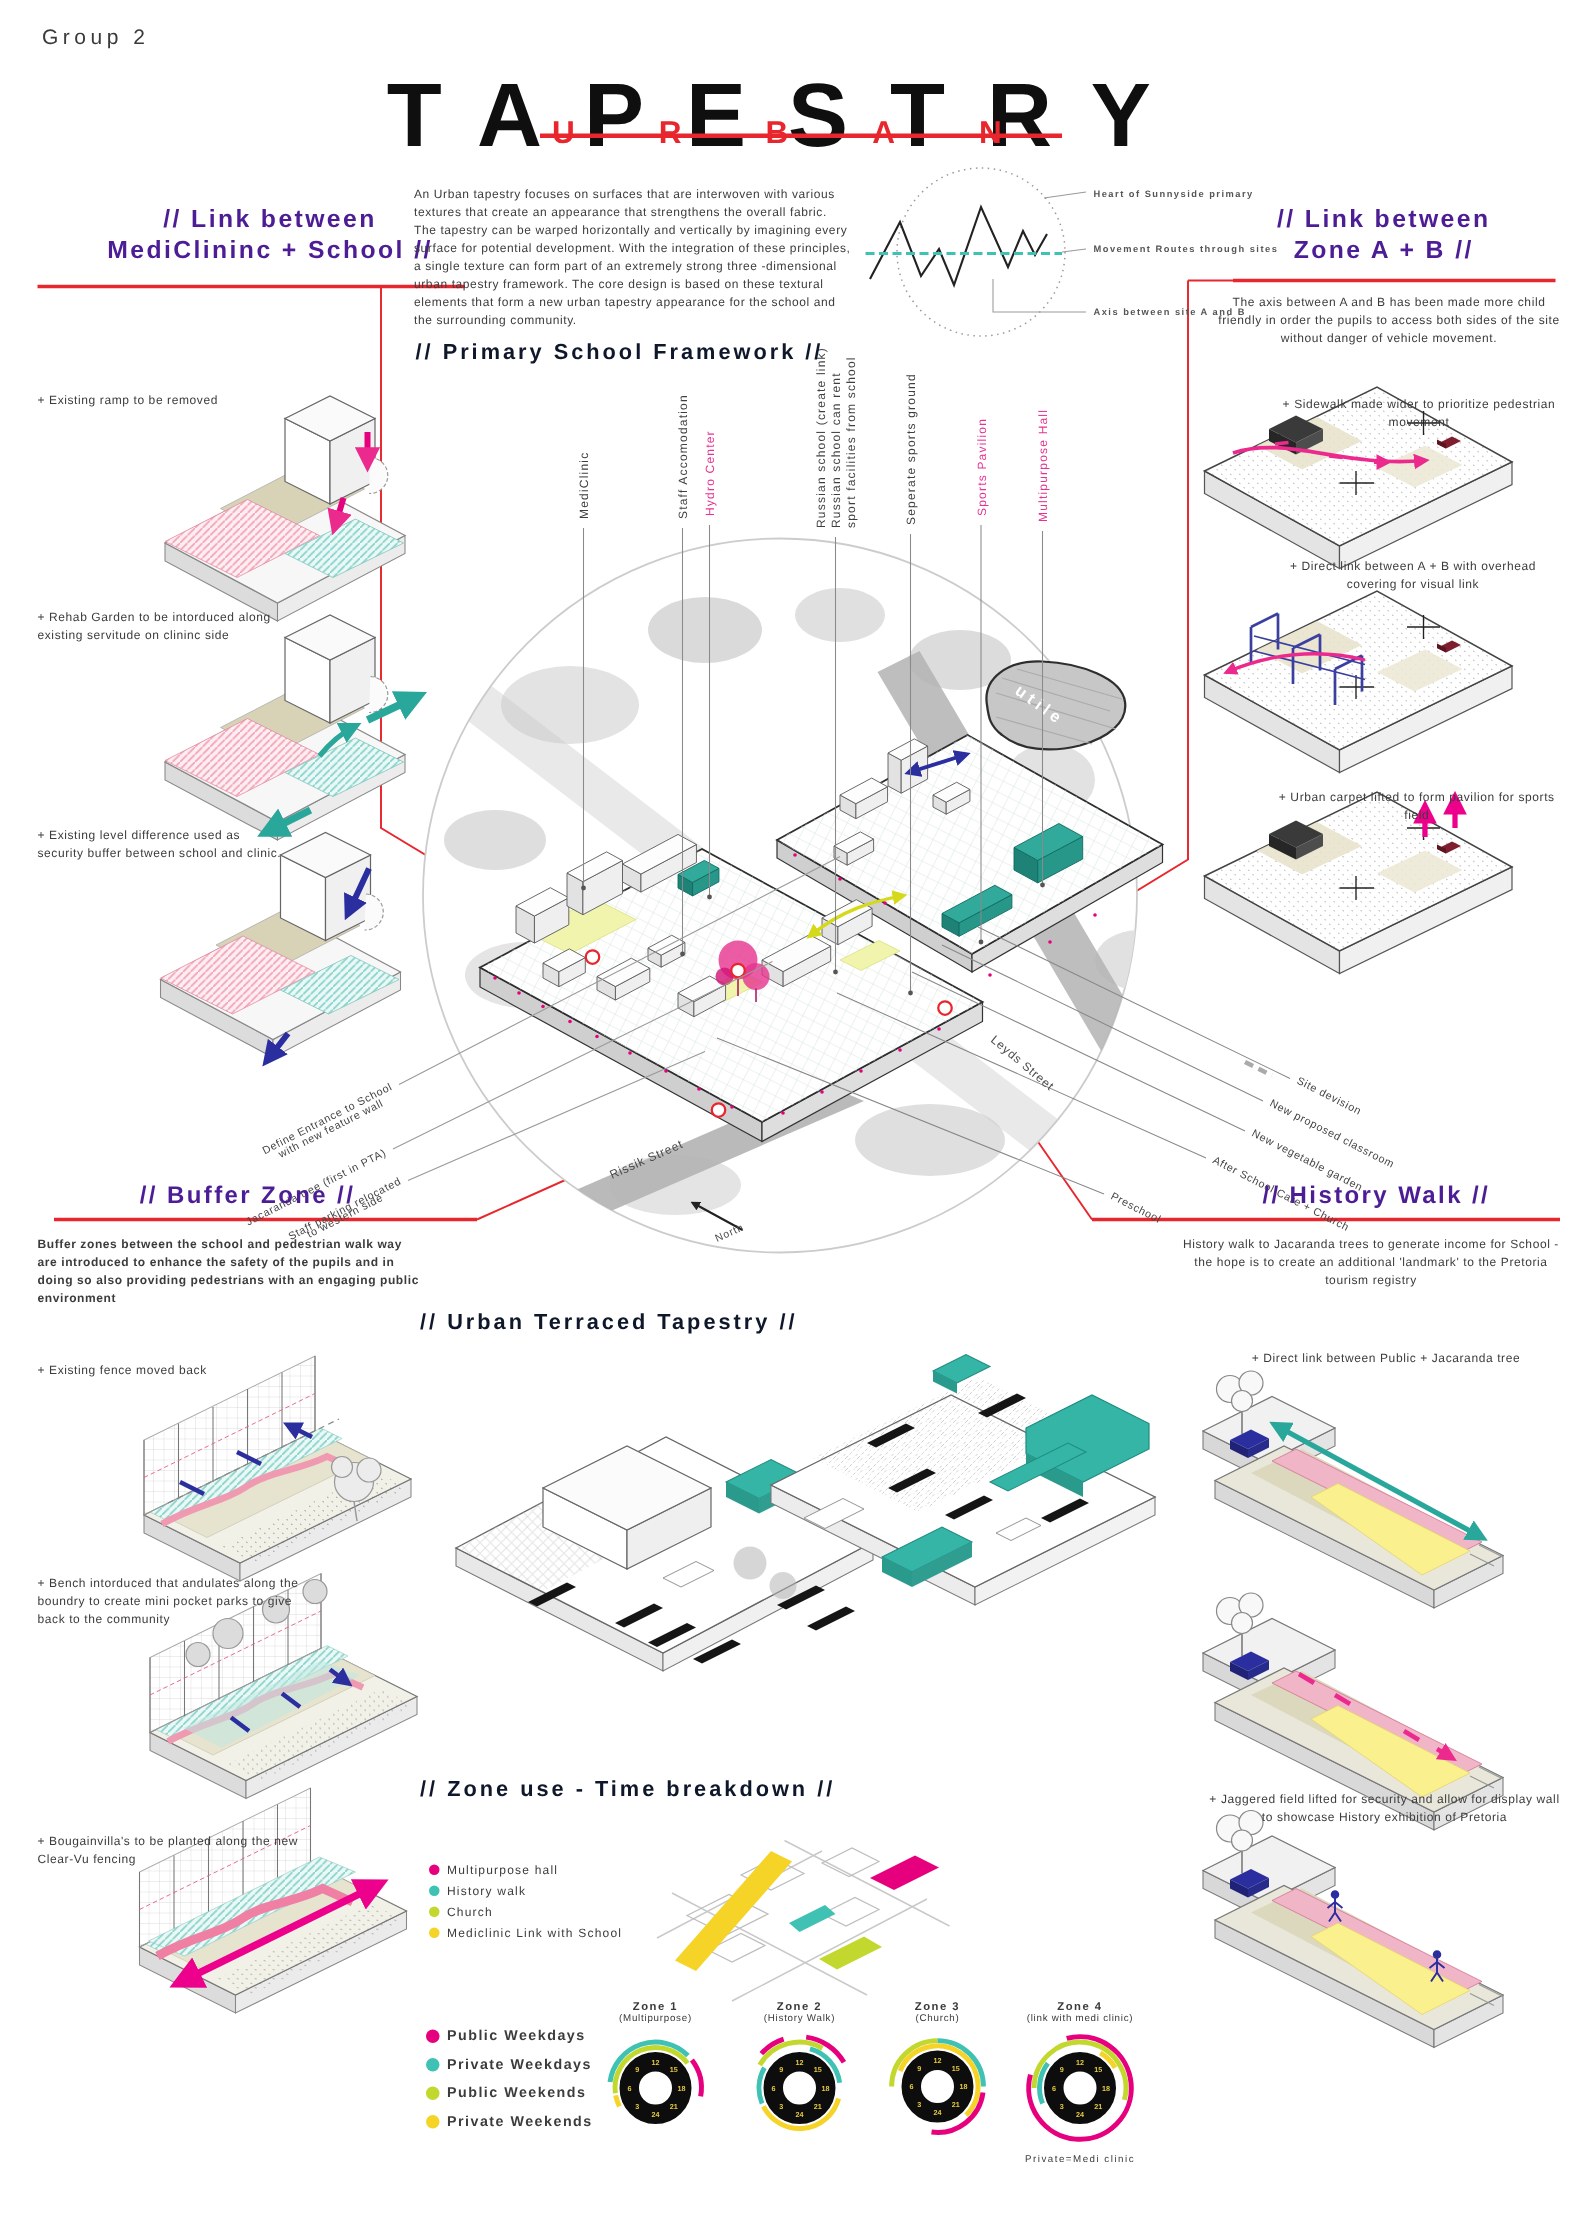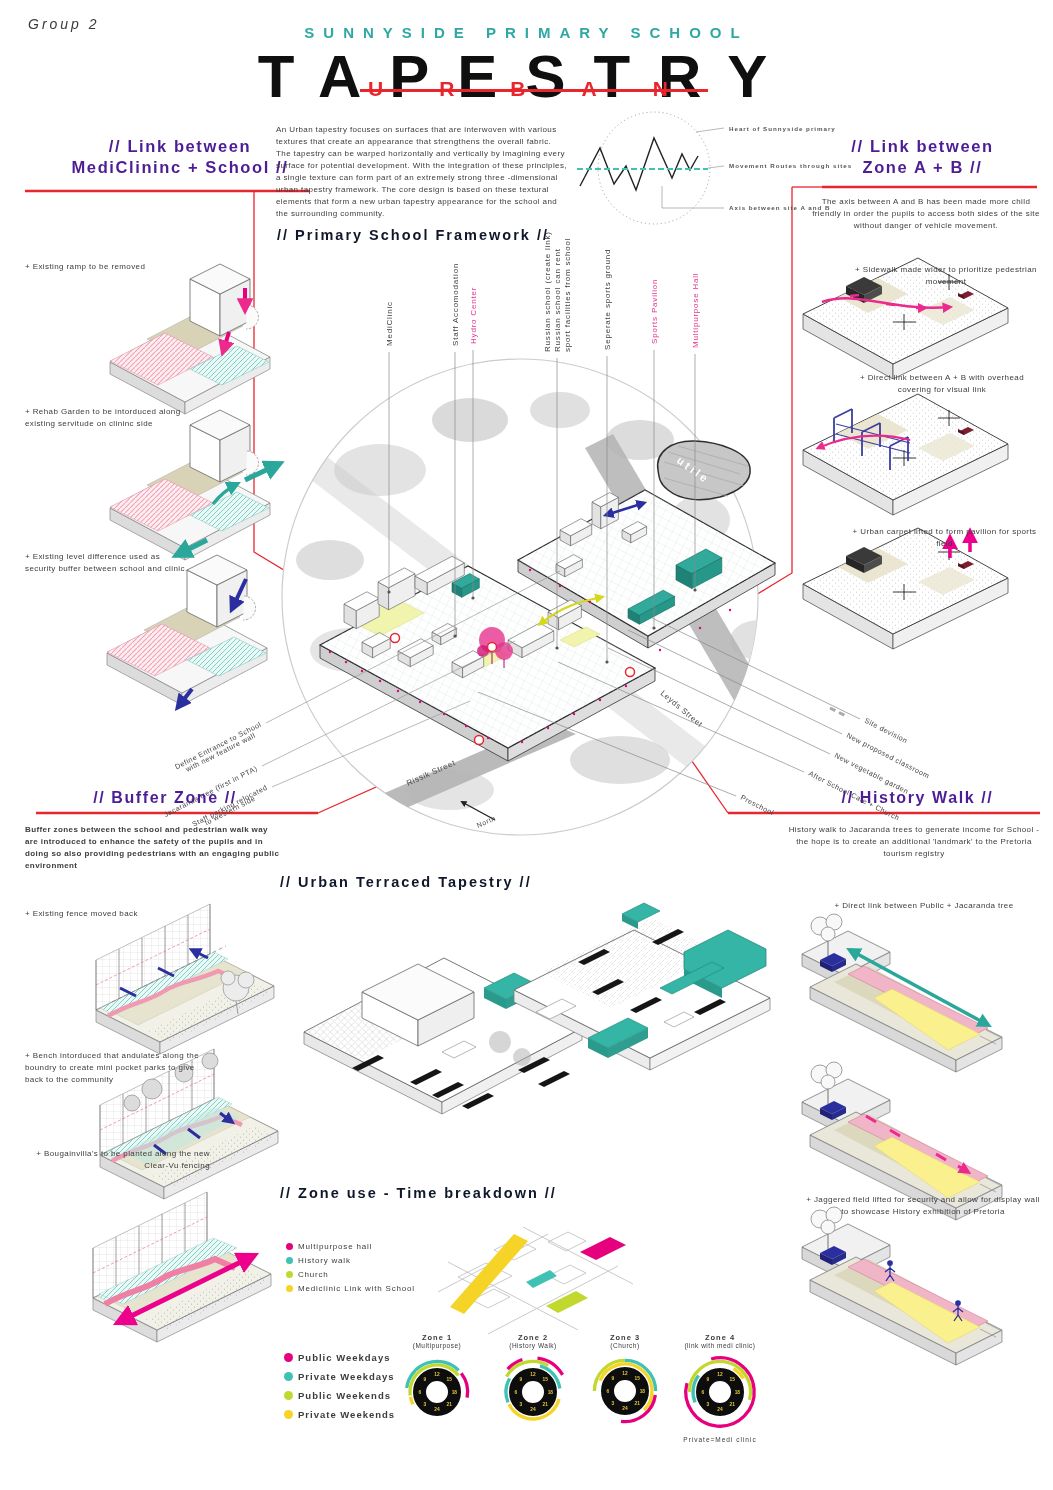--- a/index.html
+++ b/index.html
@@ -487,23 +487,22 @@
         <polygon points="120,54 142,43 158,51 136,62"></polygon>
         <polygon points="44,78 66,67 82,75 60,86"></polygon>
       </g>
       <polygon points="86,12 100,19 36,92 22,85" fill="#f5d327"></polygon>
       <polygon points="98,60 122,48 129,54 105,66" fill="#3fc2b4"></polygon>
       <polygon points="118,84 148,69 160,76 130,91" fill="#c3d82e"></polygon>
       <polygon points="152,30 182,15 198,23 168,38" fill="#e6007e"></polygon>
     </g>
   </svg>
 
-  <div class="abs group-label" style="left:28px;top:16px;font-style:italic;">Group 2</div>
-
-  <div class="abs school">SUNNYSIDE PRIMARY SCHOOL</div>
+  <div class="abs group-label" style="left:28px;top:16px;">Group 2</div>
+
   <div class="abs big-title">TAPESTRY</div>
   <div class="abs strike"></div>
   <div class="abs urban">URBAN</div>
 
   <div class="abs sec-h" style="left:12px;top:136px;width:336px;">
     <div>// Link between</div>
     <div>MediClininc + School //</div>
   </div>
 
   <div class="abs small" style="left:276px;top:124px;width:292px;">An Urban tapestry focuses on surfaces that are interwoven with various textures that create an appearance that strengthens the overall fabric. The tapestry can be warped horizontally and vertically by imagining every surface for potential development. With the integration of these principles, a single texture can form part of an extremely strong three -dimensional urban tapestry framework. The core design is based on these textural elements that form a new urban tapestry appearance for the school and the surrounding community.</div>
@@ -525,21 +524,21 @@
   <div class="abs small right" style="left:852px;top:526px;width:185px;">+ Urban carpet lifted to form pavilion for sports field</div>
 
   <div class="abs sec-h" style="left:20px;top:788px;width:290px;font-size:16px;">// Buffer Zone //</div>
   <div class="abs small" style="left:25px;top:824px;width:258px;font-weight:bold;">Buffer zones between the school and pedestrian walk way are introduced to enhance the safety of the pupils and in doing so also providing pedestrians with an engaging public environment</div>
 
   <div class="abs sec-h" style="left:790px;top:788px;width:255px;font-size:16px;">// History Walk //</div>
   <div class="abs small right" style="left:788px;top:824px;width:252px;">History walk to Jacaranda trees to generate income for School - the hope is to create an additional 'landmark' to the Pretoria tourism registry</div>
 
   <div class="abs small" style="left:25px;top:908px;width:175px;">+ Existing fence moved back</div>
   <div class="abs small" style="left:25px;top:1050px;width:175px;">+ Bench intorduced that andulates along the boundry to create mini pocket parks to give back to the community</div>
-  <div class="abs small" style="left:25px;top:1148px;width:185px;text-align:right;">+ Bougainvilla's to be planted along the new Clear-Vu fencing</div>
+  <div class="abs small" style="left:25px;top:1222px;width:185px;">+ Bougainvilla's to be planted along the new Clear-Vu fencing</div>
 
   <div class="abs small right" style="left:808px;top:900px;width:232px;">+ Direct link between Public + Jacaranda tree</div>
   <div class="abs small right" style="left:806px;top:1194px;width:234px;">+ Jaggered field lifted for security and allow for display wall to showcase History exhibition of Pretoria</div>
 
   <div class="abs sec-h2" style="left:280px;top:874px;">// Urban Terraced Tapestry //</div>
 
   <div class="abs sec-h2" style="left:280px;top:1185px;">// Zone use - Time breakdown //</div>
 
   <div class="abs" style="left:286px;top:1242px;">
     <div class="legend-row">

